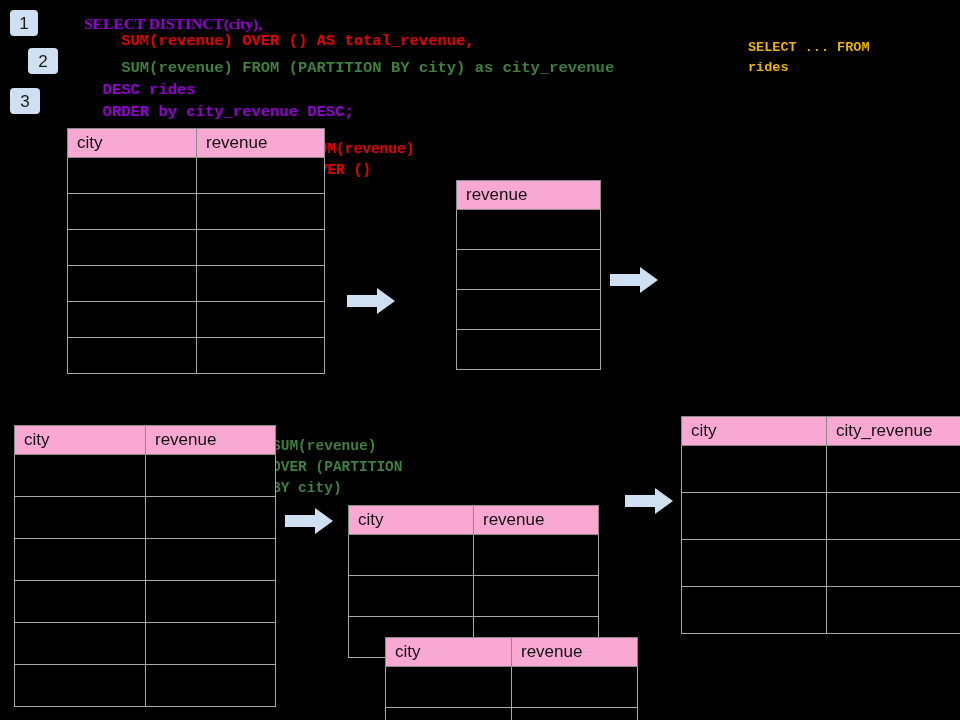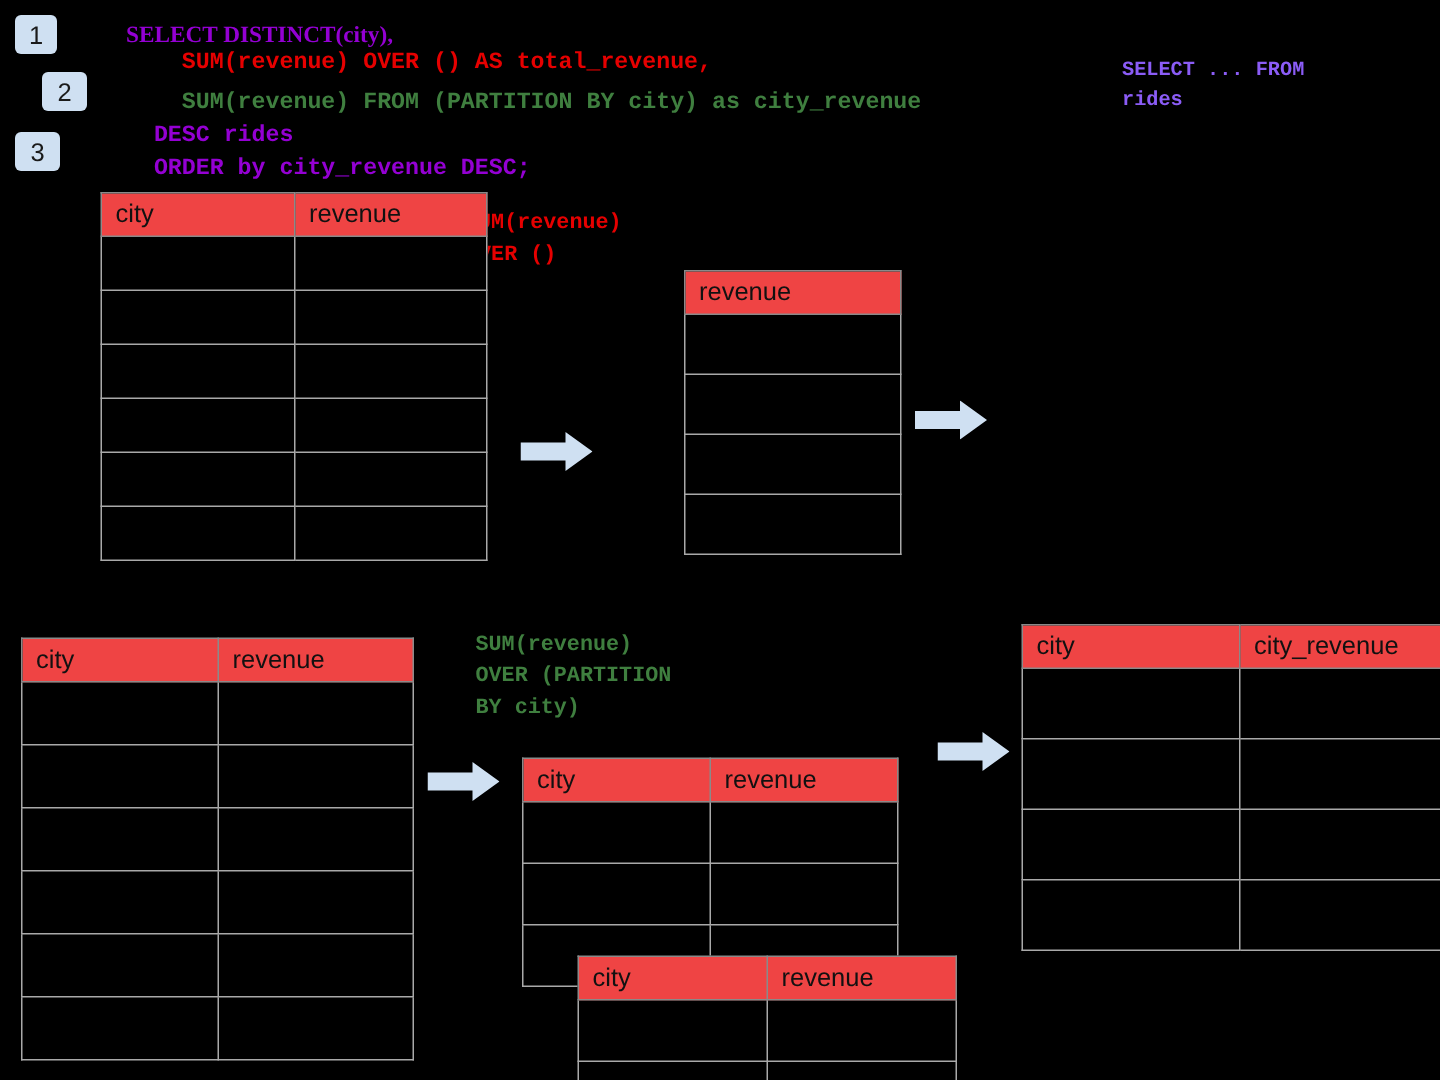--- a/index.html
+++ b/index.html
@@ -50,36 +50,36 @@
   .annot {
     position: absolute;
     font-family: "Liberation Mono", monospace;
     font-size: 14.5px;
     font-weight: bold;
     white-space: pre;
     line-height: 21px;
   }
   .a-red   { color: #e60000; }
   .a-green { color: #3f7f3f; }
-  .a-purple{ color: #8b5cf6; }
+  .a-purple{ color: #eab308; }
 
   
   .tbl {
     position: absolute;
     border-collapse: collapse;
     table-layout: fixed;
     background: #000000;
   }
   .tbl td {
     border: 1px solid #a9a9a9;
     padding: 0;
     background: #000000;
   }
   .tbl td.hdr {
-    background: #ef4444;
+    background: #f9a8d4;
     color: #111111;
     font-family: "Liberation Sans", sans-serif;
     font-size: 17px;
     padding: 4px 0 4px 9px;
     border-color: #8a8a8a;
     white-space: nowrap;
   }
 
   
   .arrow {
@@ -106,21 +106,21 @@
   <div class="code c-green" style="left:84px; top:57px;">    SUM(revenue) FROM (PARTITION BY city) as city_revenue</div>
   <div class="code c-purple" style="left:84px; top:79px;">  DESC rides</div>
   <div class="code c-purple" style="left:84px; top:101px;">  ORDER by city_revenue DESC;</div>
 
   <div class="annot a-purple" style="left:748px; top:38px; font-size:13.5px; line-height:20px;">SELECT ... FROM
 rides</div>
 
   <div class="annot a-red" style="left:310px; top:139px;">SUM(revenue)
 OVER ()</div>
 
-  <div class="annot a-green" style="left:272px; top:420px;margin-left:45px;">SUM(revenue)
+  <div class="annot a-green" style="left:272px; top:436px;">SUM(revenue)
 OVER (PARTITION
 BY city)</div>
 
   <table class="tbl" style="left:67px; top:128px; width:237px;">
     <tbody>
         <tr>
       <td class="hdr" style="width:119px;">city</td>
       <td class="hdr" style="width:118px;">revenue</td>
     </tr>
     <tr>

